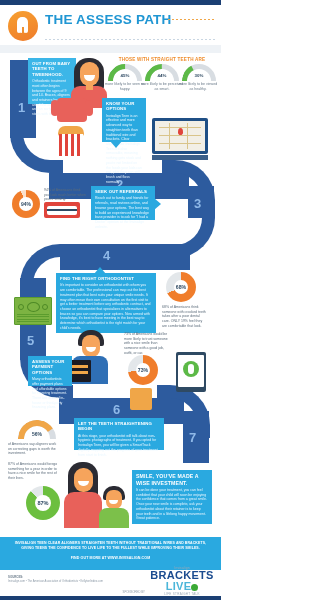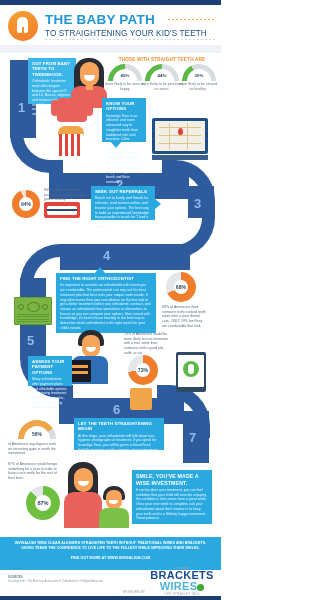--- a/index.html
+++ b/index.html
@@ -105,23 +105,22 @@
 <div class="page">
 
   <div class="topbar"></div>
 
   <div class="header">
     <div class="hdr-circle">
       <div class="tooth">
           <div class="tooth-notch"></div>
         </div>
     </div>
-    <div class="h-title">THE BABY PATH</div>
+    <div class="h-title">THE ASSESS PATH</div>
     <div class="h-rule"></div>
-    <div class="h-sub">TO STRAIGHTENING YOUR KID'S TEETH</div>
     <div class="h-rule2"></div>
   </div>
   <div class="band"></div>
 
   <div class="rib" style="left:10px;top:60px;width:26px;height:78px;"></div>
   <div class="num" style="left:18px;top:100px;">1</div>
 
   <div class="rib-r" style="left:10px;top:120px;width:40px;height:40px;border-radius:0 0 0 40px;border-top:none;border-right:none;"></div>
   <div class="rib" style="left:49px;top:173px;width:140px;height:26px;"></div>
   <div class="num" style="left:116px;top:177px;">2</div>
@@ -315,19 +314,19 @@
     <b>SOURCES:</b><br>
     <span>Invisalign.com • The American Association of Orthodontists • Kellytonlindex.com</span>
   </div>
 
   <div class="spon">SPONSORED BY</div>
 
   <div class="logo">
     <div class="inv">Invisalign</div>
     <div class="l1">BRACKETS</div>
     <div class="l2">
-      <span>WIRES</span><span class="dot"></span>
+      <span>LIVE</span><span class="dot"></span>
     </div>
     <div class="l3">LIFE STRAIGHT TALK</div>
   </div>
 
   <div class="botbar"></div>
 </div>
 
 </body></html>

